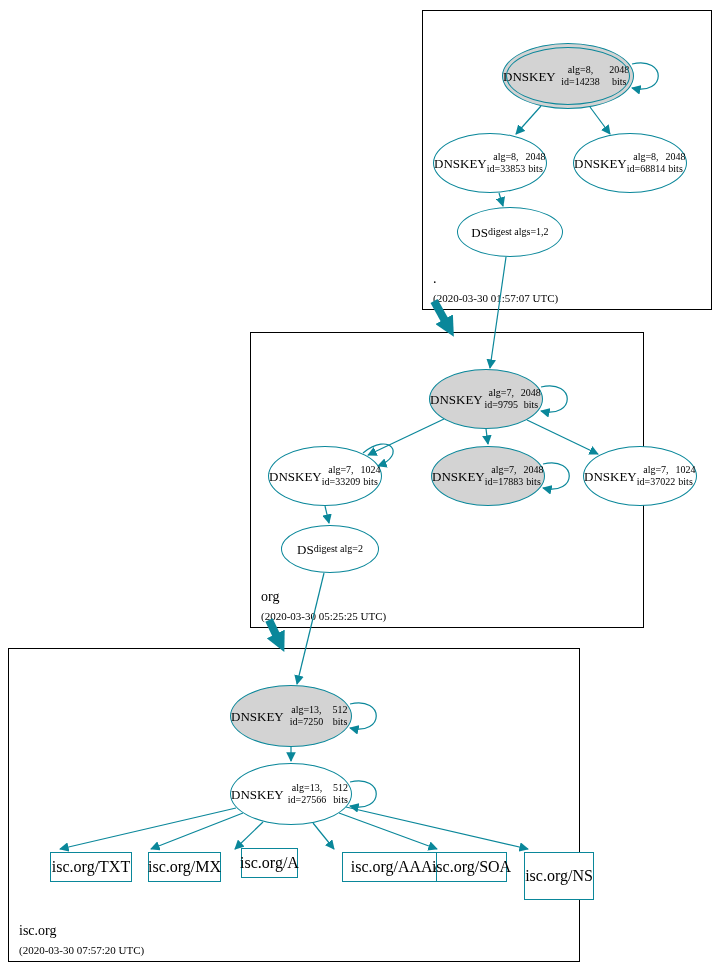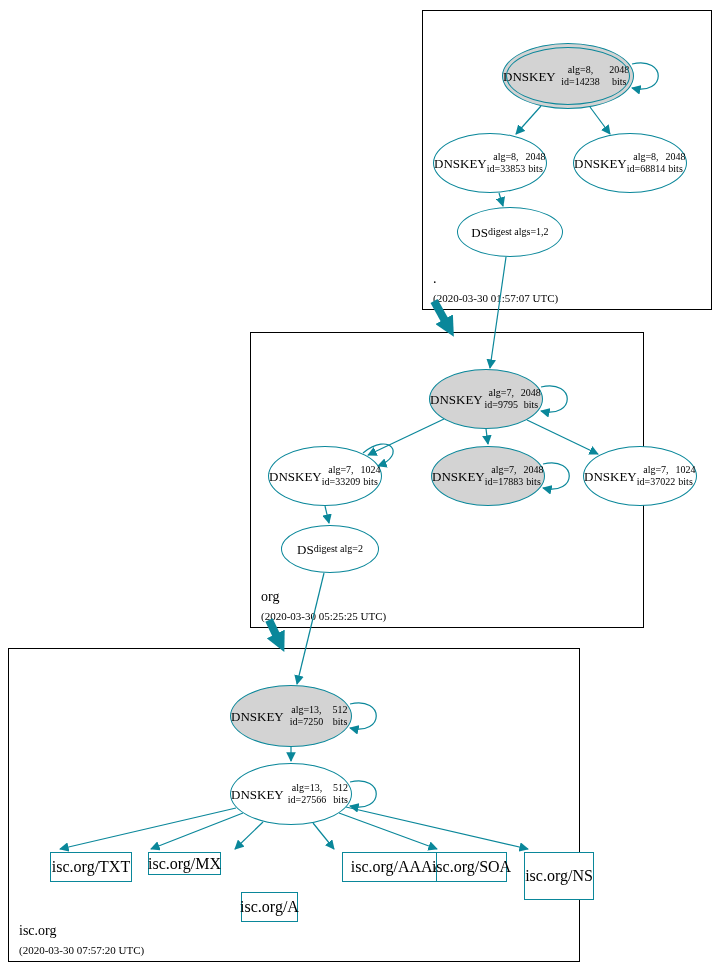--- a/index.html
+++ b/index.html
@@ -95,24 +95,24 @@
   </div>
   <div class="node ellipse" style="left:230px;top:763px;width:122px;height:62px">
     <div class="nt">DNSKEY</div>
     <div class="nd">alg=13, id=27566</div>
     <div class="nd">512 bits</div>
   </div>
 
   <div class="rrset" style="left:14px;top:852px;width:82px;height:30px">
       <span>isc.org/TXT</span>
     </div>
-  <div class="rrset" style="left:112px;top:852px;width:73px;height:23px">
+  <div class="rrset" style="left:112px;top:852px;width:73px;height:30px">
       <span>isc.org/MX</span>
     </div>
-  <div class="rrset" style="left:205px;top:892px;width:57px;height:30px">
+  <div class="rrset" style="left:205px;top:848px;width:57px;height:30px">
       <span>isc.org/A</span>
     </div>
   <div class="rrset" style="left:306px;top:852px;width:111px;height:30px">
       <span>isc.org/AAAA</span>
     </div>
   <div class="rrset" style="left:400px;top:852px;width:71px;height:30px">
       <span>isc.org/SOA</span>
     </div>
   <div class="rrset" style="left:488px;top:852px;width:70px;height:48px">
       <span>isc.org/NS</span>

